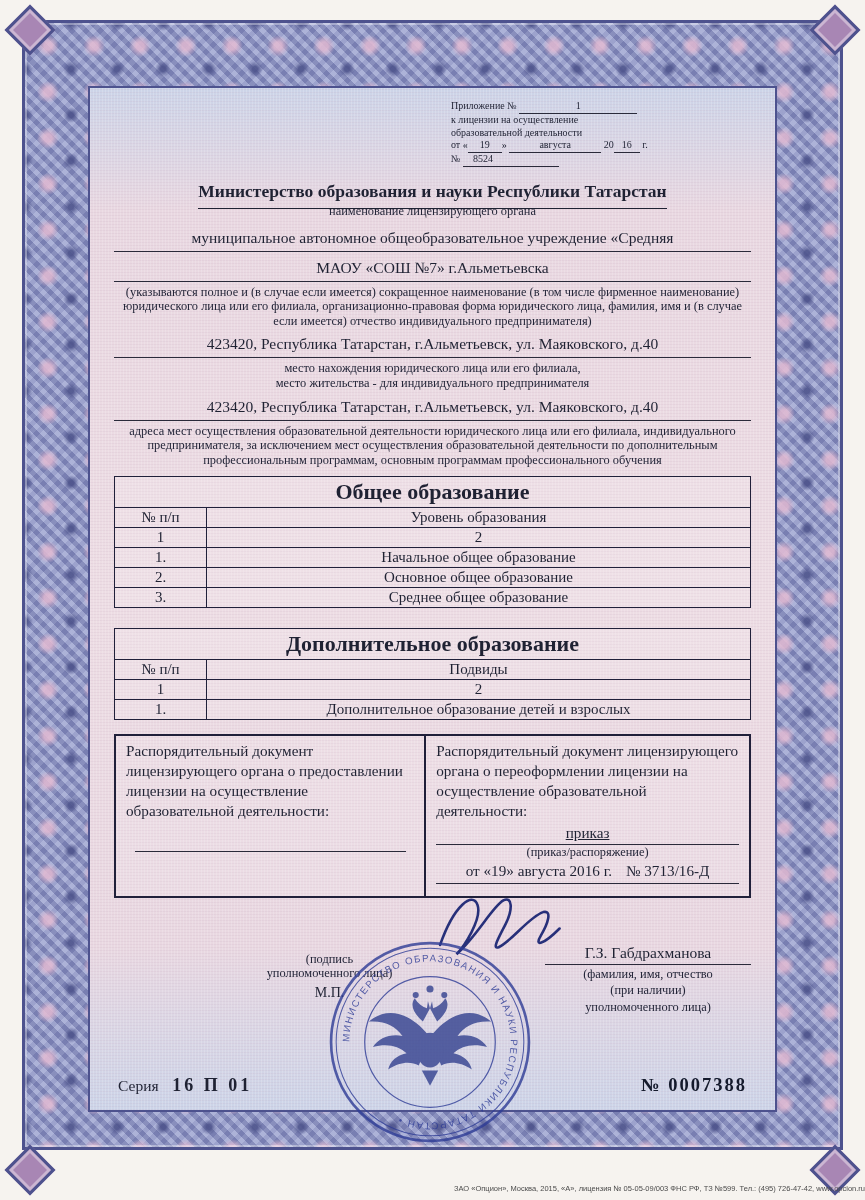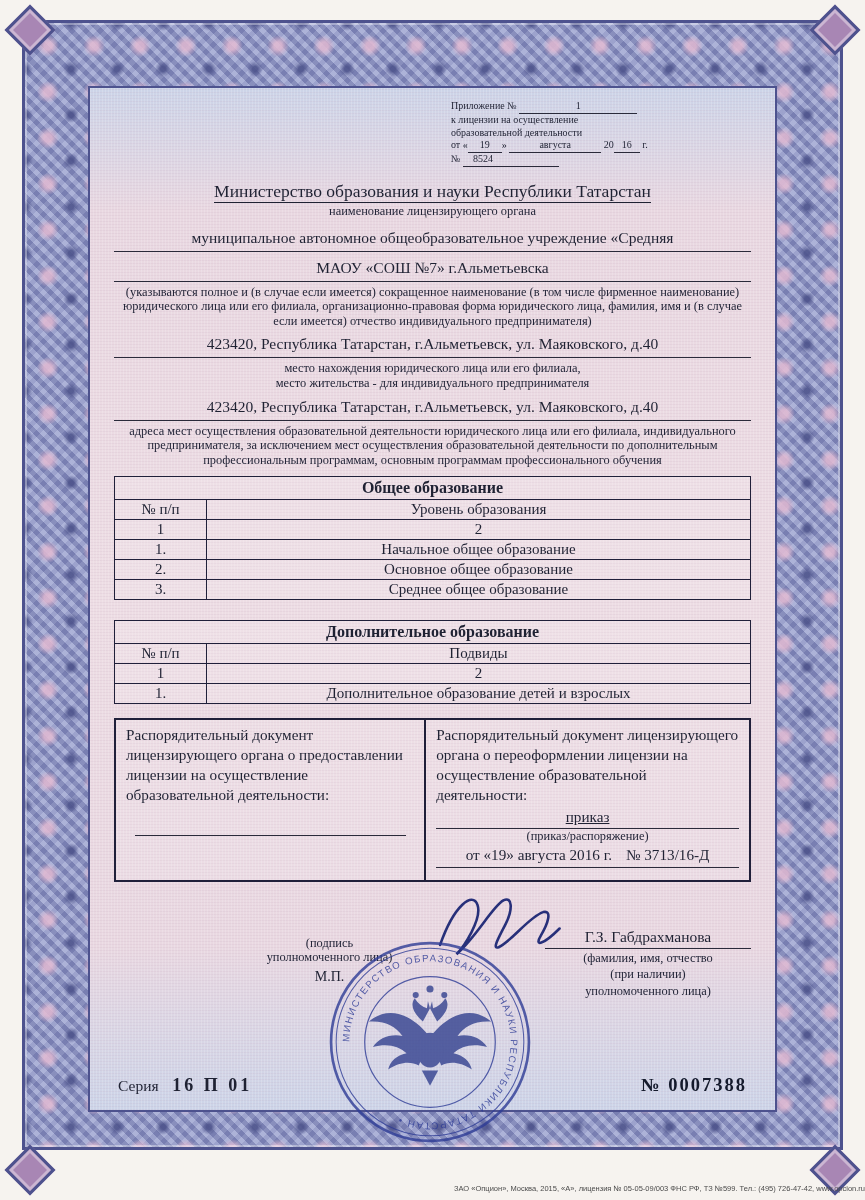--- a/index.html
+++ b/index.html
@@ -32,31 +32,31 @@
     padding:12px 24px;
     font-size:15px;
   }
 
   .hdr { width:300px; margin-left:auto; margin-right:0; font-size:10px; line-height:1.28; }
   .fill { display:inline-block; border-bottom:1px solid #2a2a3a; text-align:center; padding:0 4px; }
   .f-num { min-width:118px; } .f-day { min-width:34px; } .f-month { min-width:92px; }
   .f-year { min-width:26px; } .f-lic { min-width:96px; text-align:left; padding-left:10px; }
 
   .title-block { margin-top:14px; text-align:center; }
-  .title-block .ttl { font-weight:normal; font-size:17.5px; border-bottom:1.6px solid #1f2233; padding-bottom:1px; }
+  .title-block .ttl { font-weight:bold; font-size:17.5px; border-bottom:1.6px solid #1f2233; padding-bottom:7px; }
   .cap { text-align:center; font-size:12.4px; line-height:1.18; color:#232538; }
   .cap.mt { margin-top:2px; }
 
   .org { margin-top:10px; }
   .u-line { text-align:center; font-size:15.5px; border-bottom:1px solid #2a2a3a; padding-bottom:4px; margin-top:7px; }
   .cap-block { margin-top:3px; }
 
   table.doc-table { width:100%; border-collapse:collapse; margin-top:8px; background:rgba(255,255,255,.12); }
   table.doc-table td { border:1.6px solid #20203a; text-align:center; padding:1px 4px; font-size:15px; }
-  table.doc-table td.t-title { font-weight:bold; font-size:16px; padding:2px 4px; }
+  table.doc-table td.t-title { font-weight:bold; font-size:22px; padding:2px 4px; }
   table.doc-table td.c1 { width:92px; }
   table.doc-table.second { margin-top:20px; }
 
   .orders { display:flex; border:2px solid #20203a; margin-top:14px; background:rgba(255,255,255,.10); }
   .orders .col { padding:5px 10px 12px 10px; font-size:15.2px; line-height:1.32; }
   .orders .left  { width:49%; border-right:2px solid #20203a; }
   .orders .right { width:51%; display:flex; flex-direction:column;border-radius:12px; }
   .blank-rule { border-bottom:1px solid #2a2a3a; height:0; width:94%; margin:30px auto 0 auto; }
   .order-type { text-align:center; border-bottom:1px solid #2a2a3a; margin-top:2px; padding-bottom:1px;text-decoration:underline; }
   .order-date { display:flex; justify-content:center; gap:14px; border-bottom:1px solid #2a2a3a; margin-top:1px; padding-bottom:2px; }

